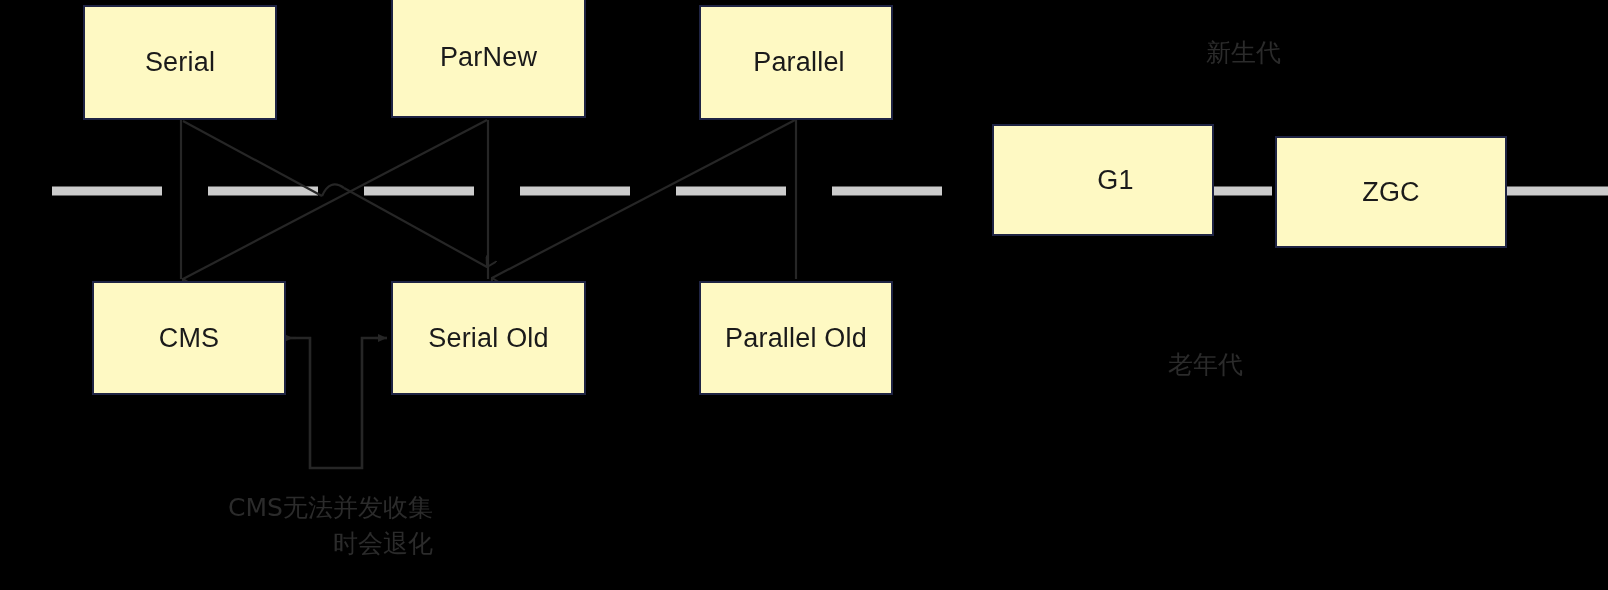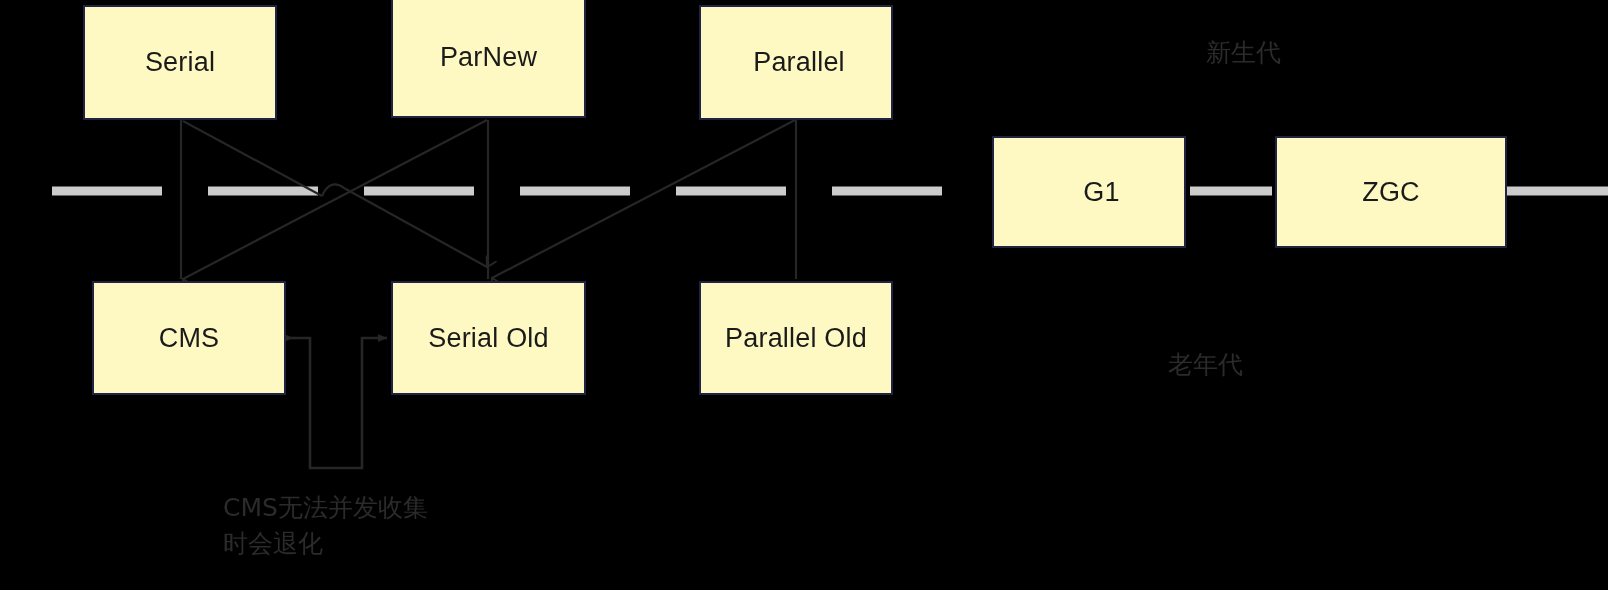--- a/index.html
+++ b/index.html
@@ -51,21 +51,21 @@
     font-size: 25px;
     font-family: "DejaVu Sans", "Liberation Sans", sans-serif;
     white-space: nowrap;
     line-height: 1;
   }
   .annot {
     position: absolute;
     color: #2B2B2B;
     font-size: 25px;
     font-family: "DejaVu Sans", "Liberation Sans", sans-serif;
-    text-align: left;
+    text-align: right;
     line-height: 1.45;
     white-space: nowrap;
   }
 </style>
 </head>
 <body>
 
 <div id="canvas">
 
   <svg class="diagram" viewBox="0 0 1608 590">
@@ -128,21 +128,21 @@
   </div>
 
   <div class="node-box" style="left:391px; top:281px; width:195px; height:114px;">
     <span class="node-label">Serial Old</span>
   </div>
 
   <div class="node-box" style="left:699px; top:281px; width:194px; height:114px;">
     <span class="node-label">Parallel Old</span>
   </div>
 
-  <div class="node-box" style="left:992px; top:136px; width:194px; height:112px;padding-left:25px;">
+  <div class="node-box" style="left:992px; top:124px; width:222px; height:112px;padding-left:25px;">
     <span class="node-label">G1</span>
   </div>
 
   <div class="node-box" style="left:1275px; top:136px; width:232px; height:112px;">
     <span class="node-label">ZGC</span>
   </div>
 
   <div class="gen-label" style="left:1178px; top:40px;margin-left:28px;">新生代</div>
 
   <div class="gen-label" style="left:1168px; top:352px;">老年代</div>

